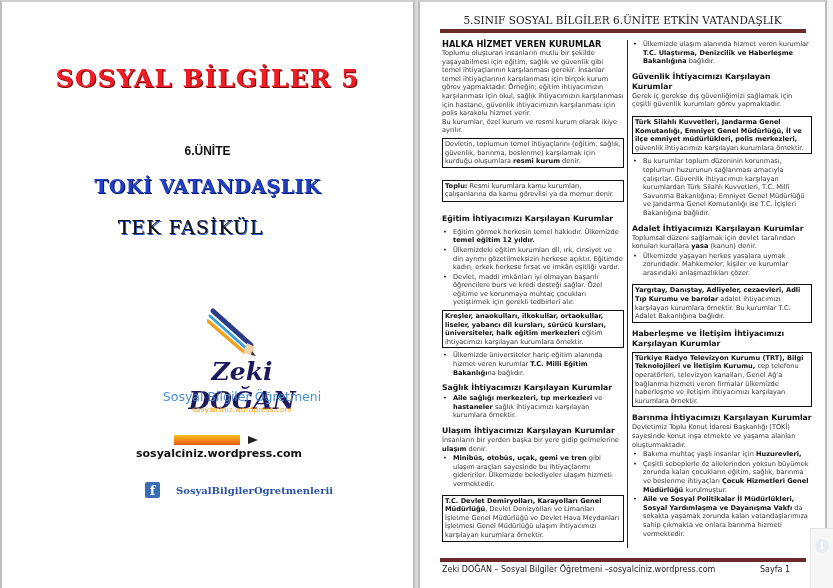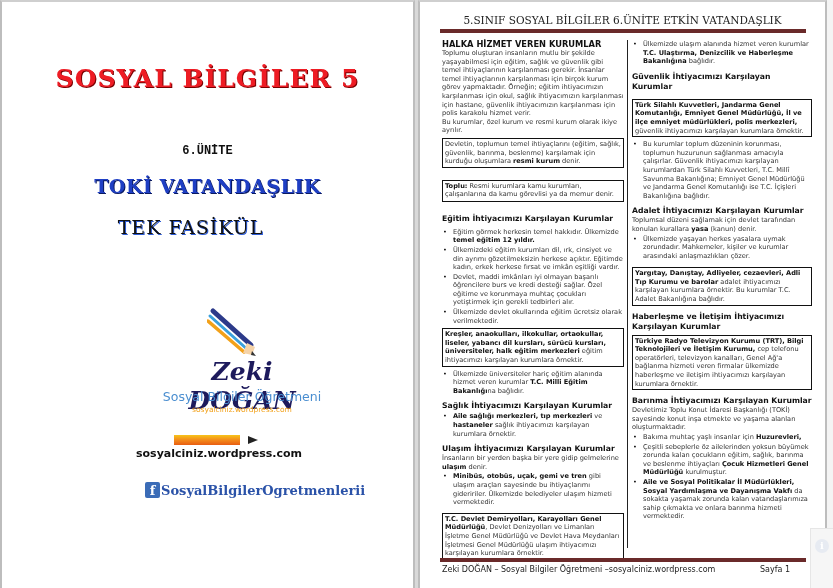--- a/index.html
+++ b/index.html
@@ -4,38 +4,38 @@
 <style>
   * { box-sizing: border-box; margin: 0; padding: 0; }
   html, body { width: 833px; height: 588px; overflow: hidden; background: #d9d9d9; font-family: "DejaVu Sans", sans-serif; }
   .page { position: absolute; background: #fff; padding-left: 16px; }
   #left-page { left: 0; top: 0; width: 415px; height: 588px; border-left: 2px solid #bdbdbd; border-top: 2px solid #cfcfcf; border-right: 2px solid #bdbdbd; }
   #right-page { left: 418px; top: 0; width: 409px; height: 588px; border-left: 2px solid #bdbdbd; border-top: 2px solid #cfcfcf; border-right: 2px solid #bdbdbd; }
   .right-gutter { position: absolute; left: 827px; top: 0; width: 6px; height: 588px; background: #f4f4f4; }
 
   
   .cover-title { position: absolute; left: 0; width: 411px; text-align: center; top: 62px; font-family: "DejaVu Serif", serif; font-weight: bold; font-size: 25px; color: #ee1c24; letter-spacing: 1px; text-shadow: 1px 1px 0 #7a0000; }
-  .cover-unit { position: absolute; left: 0; width: 411px; text-align: center; top: 142px; font-family: Liberation Mono, monospace; font-weight: bold; font-size: 12px; color: #111; }
+  .cover-unit { position: absolute; left: 0; width: 411px; text-align: center; top: 142px; font-family: Liberation Sans, sans-serif; font-weight: bold; font-size: 12px; color: #111; }
   .cover-subject { position: absolute; left: 0; width: 411px; text-align: center; top: 173px; font-family: "DejaVu Serif", serif; font-weight: bold; font-size: 19px; color: #1f3fc4; letter-spacing: 0.5px; text-shadow: 1px 1px 0 #0a1a60; }
   .cover-fascicle { position: absolute; left: 0; width: 377px; text-align: center; top: 214px; font-family: "DejaVu Serif", serif; font-size: 19px; color: #111; letter-spacing: 1px; text-shadow: 1px 1px 0 #2c5bd6; }
 
   .logo { position: absolute; left: 130px; top: 305px; width: 170px; height: 100px; margin-left: 25px; }
   .logo-pencil { position: absolute; left: 50px; top: 0; width: 60px; height: 50px; }
   .logo-name { position: absolute; left: 0; top: 50px; width: 170px; text-align: center; font-family: "DejaVu Serif", serif; font-weight: bold; font-style: italic; font-size: 25px; color: #1d1a5c; }
   .logo-role { position: absolute; left: 0; top: 82px; width: 170px; text-align: center; font-size: 12.5px; color: #4a8ed0; }
   .logo-site { position: absolute; left: 0; top: 98px; width: 170px; text-align: center; font-size: 7.5px; color: #f2a11a; }
 
   .banner { position: absolute; left: 134px; top: 430px; width: 152px; height: 30px; }
   .banner-bar { position: absolute; left: 38px; top: 3px; width: 66px; height: 10px; background: linear-gradient(#f7c41a, #f38a1a, #e85d12); }
   .banner-tip { position: absolute; left: 112px; top: 4px; width: 0; height: 0; border-top: 4px solid transparent; border-bottom: 4px solid transparent; border-left: 10px solid #222; }
   .banner-text { position: absolute; left: 0; top: 15px; width: 152px; text-align: center; font-weight: bold; font-size: 11px; color: #111; }
 
   .fb { position: absolute; left: 143px; top: 479px; height: 18px; display: flex; align-items: center; }
   .fb-icon { width: 15px; height: 16px; background: #3b6cb7; border-radius: 2px; color: #fff; font-weight: bold; font-family: "DejaVu Serif", serif; font-size: 13px; text-align: center; line-height: 18px; }
-  .fb-text { margin-left: 1px; font-family: "DejaVu Serif", serif; font-size: 13px; color: #2a52a8; font-weight: bold; }
+  .fb-text { margin-left: 16px; font-family: "DejaVu Serif", serif; font-size: 10px; color: #2a52a8; font-weight: bold; }
 
   
   .doc-header { position: absolute; left: 0; top: 12px; width: 405px; text-align: center; font-family: "DejaVu Serif", serif; font-size: 10.5px; color: #222; }
   .rule { position: absolute; left: 20px; width: 366px; height: 4px; background: #6a2a2a; }
   .rule-top { top: 27px; }
   .rule-bottom { top: 556px; }
   .footer-left { position: absolute; left: 22px; top: 563px; font-size: 8px; color: #222; }
   .footer-right { position: absolute; left: 340px; top: 563px; font-size: 8px; color: #222; }
   .col-divider { position: absolute; left: 207px; top: 38px; width: 1px; height: 508px; background: #222; }
 
@@ -101,21 +101,20 @@
     <div class="p">Bu kurumlar, özel kurum ve resmi kurum olarak ikiye ayrılır.</div>
     <div class="box"><span>Devletin, toplumun temel ihtiyaçlarını (eğitim, sağlık, güvenlik, barınma, beslenme) karşılamak için kurduğu oluşumlara </span><span class="b">resmi kurum</span><span> denir.</span></div>
     <div class="gap"></div>
     <div class="box" style="min-height:22px"><span class="b">Toplu:</span><span> Resmi kurumlara kamu kurumları, çalışanlarına da kamu görevlisi ya da memur denir.</span></div>
 
     <div class="h" style="margin-top:12px">Eğitim İhtiyacımızı Karşılayan Kurumlar</div>
     <ul class="bl" style="margin-top:4px">
       <li><span>Eğitim görmek herkesin temel hakkıdır. Ülkemizde </span><span class="b">temel eğitim 12 yıldır.</span></li>
       <li>Ülkemizdeki eğitim kurumları dil, ırk, cinsiyet ve din ayrımı gözetilmeksizin herkese açıktır. Eğitimde kadın, erkek herkese fırsat ve imkân eşitliği vardır.</li>
       <li>Devlet, maddi imkânları iyi olmayan başarılı öğrencilere burs ve kredi desteği sağlar. Özel eğitime ve korunmaya muhtaç çocukları yetiştirmek için gerekli tedbirleri alır.</li>
-      <li>Ülkemizde devlet okullarında eğitim ücretsiz olarak verilmektedir.</li>
     </ul>
     <div class="box"><span class="b">Kreşler, anaokulları, ilkokullar, ortaokullar, liseler, yabancı dil kursları, sürücü kursları, üniversiteler, halk eğitim merkezleri</span><span> eğitim ihtiyacımızı karşılayan kurumlara örnektir.</span></div>
     <ul class="bl">
       <li><span>Ülkemizde üniversiteler hariç eğitim alanında hizmet veren kurumlar </span><span class="b">T.C. Milli Eğitim Bakanlığı</span><span>na bağlıdır.</span></li>
     </ul>
 
     <div class="h">Sağlık İhtiyacımızı Karşılayan Kurumlar</div>
     <ul class="bl">
       <li><span class="b">Aile sağlığı merkezleri, tıp merkezleri</span><span> ve </span><span class="b">hastaneler</span><span> sağlık ihtiyacımızı karşılayan kurumlara örnektir.</span></li>
     </ul>
@@ -127,20 +126,21 @@
     </ul>
     <div class="box" style="margin-top:6px"><span class="b">T.C. Devlet Demiryolları, Karayolları Genel Müdürlüğü</span><span>, Devlet Denizyolları ve Limanları İşletme Genel Müdürlüğü ve Devlet Hava Meydanları İşletmesi Genel Müdürlüğü ulaşım ihtiyacımızı karşılayan kurumlara örnektir.</span></div>
   </div>
 
   <div class="col col-right">
     <ul class="bl">
       <li><span>Ülkemizde ulaşım alanında hizmet veren kurumlar </span><span class="b">T.C. Ulaştırma, Denizcilik ve Haberleşme Bakanlığına</span><span> bağlıdır.</span></li>
     </ul>
 
     <div class="h">Güvenlik İhtiyacımızı Karşılayan Kurumlar</div>
+    <div class="p">Gerek iç gerekse dış güvenliğimizi sağlamak için çeşitli güvenlik kurumları görev yapmaktadır.</div>
     <div class="box" style="margin-top:7px"><span class="b">Türk Silahlı Kuvvetleri, Jandarma Genel Komutanlığı, Emniyet Genel Müdürlüğü, İl ve ilçe emniyet müdürlükleri, polis merkezleri,</span><span> güvenlik ihtiyacımızı karşılayan kurumlara örnektir.</span></div>
     <ul class="bl">
       <li>Bu kurumlar toplum düzeninin korunması, toplumun huzurunun sağlanması amacıyla çalışırlar. Güvenlik ihtiyacımızı karşılayan kurumlardan Türk Silahlı Kuvvetleri, T.C. Millî Savunma Bakanlığına; Emniyet Genel Müdürlüğü ve Jandarma Genel Komutanlığı ise T.C. İçişleri Bakanlığına bağlıdır.</li>
     </ul>
 
     <div class="h">Adalet İhtiyacımızı Karşılayan Kurumlar</div>
     <div class="p"><span>Toplumsal düzeni sağlamak için devlet tarafından konulan kurallara </span><span class="b">yasa</span><span> (kanun) denir.</span></div>
     <ul class="bl">
       <li>Ülkemizde yaşayan herkes yasalara uymak zorundadır. Mahkemeler, kişiler ve kurumlar arasındaki anlaşmazlıkları çözer.</li>
     </ul>

